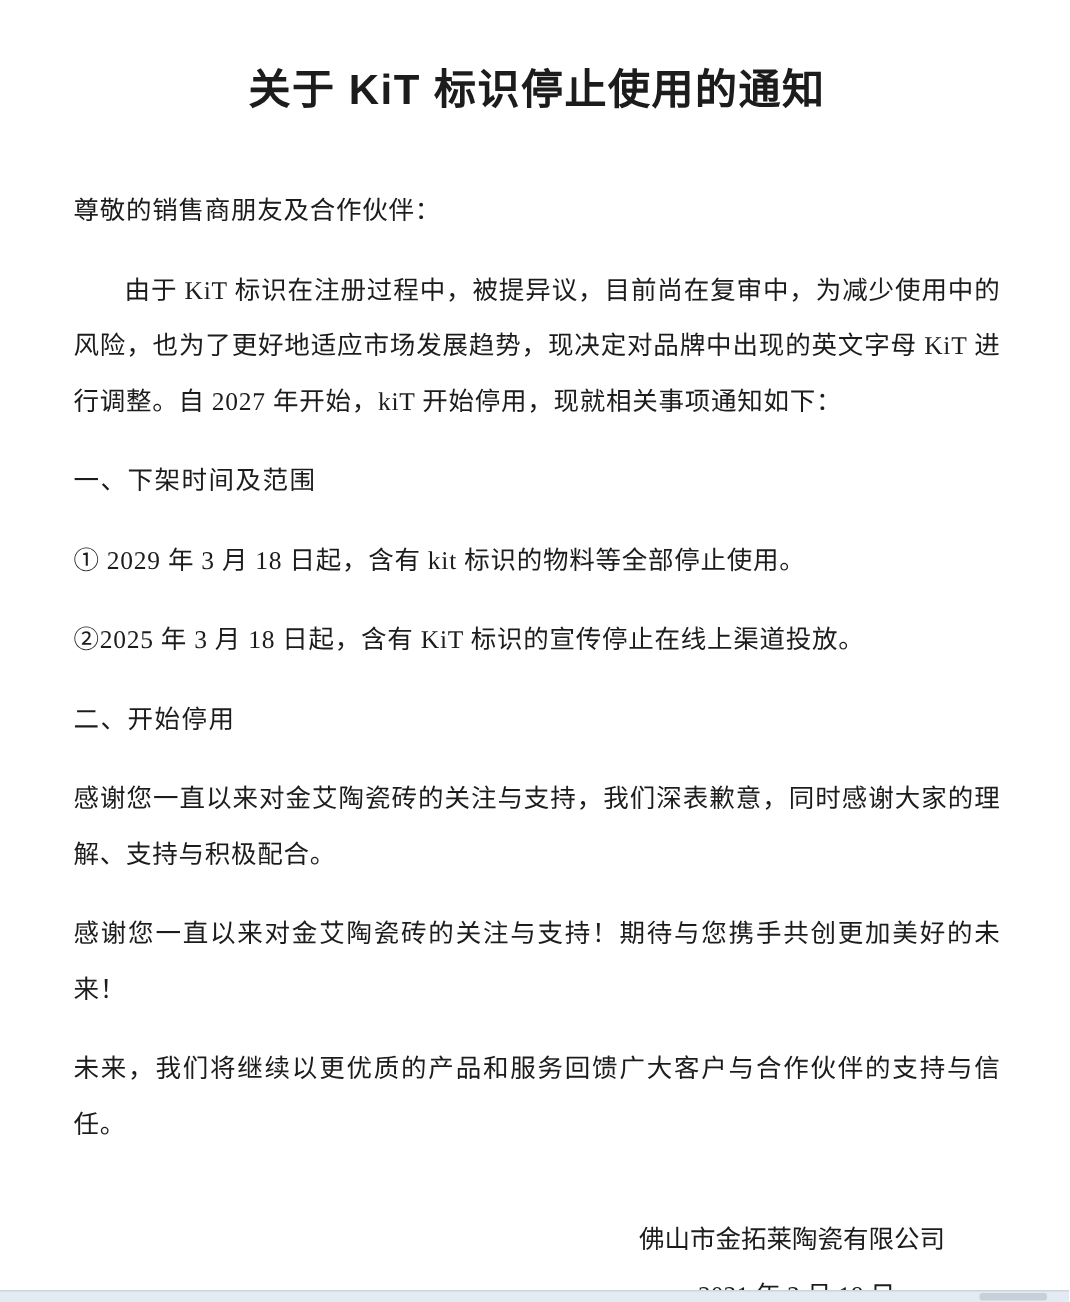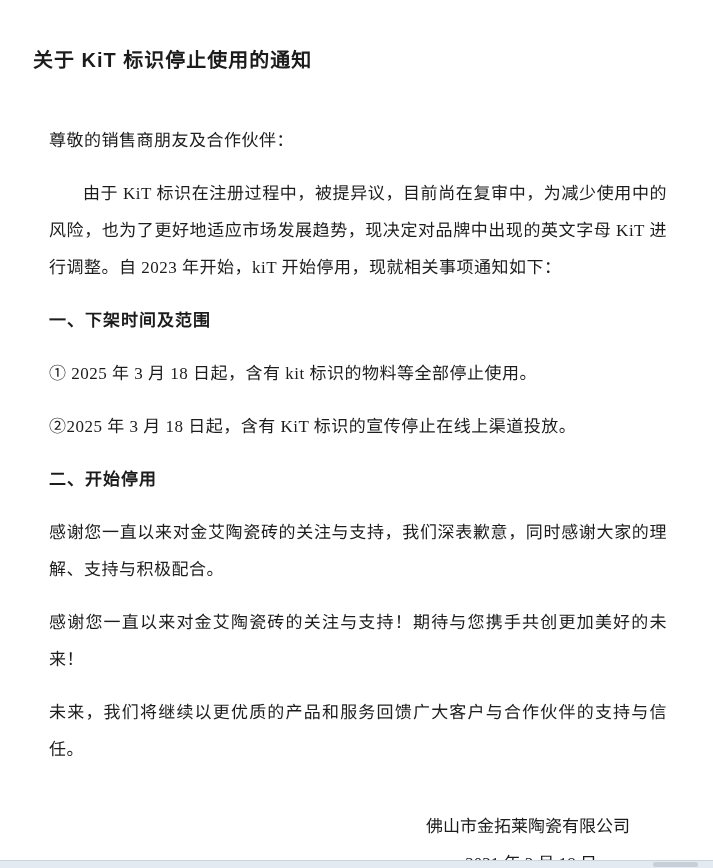--- a/index.html
+++ b/index.html
@@ -14,41 +14,42 @@
     background: #ffffff;
     overflow: hidden;
     font-family: "Liberation Serif", "DejaVu Serif", serif;
     color: #1c1c1c;
   }
   .page {
     padding: 0 30px 0 33px;
   }
   h1.doc-title {
     margin: 44px 0 0 0;
-    font-size: 20px;
+    font-size: 28px;
     line-height: 32px;
     font-weight: bold;
+    text-align: center;
     letter-spacing: 1px;
     font-family: "Liberation Sans", "DejaVu Sans", sans-serif;
   }
   .body-text {
     margin-top: 46px;
   }
   .body-text p {
     margin: 16px;
     font-size: 17px;
     line-height: 37px;
     text-align: justify;
     letter-spacing: 0.5px;
   }
   p.first-indent {
     text-indent: 34px;
   }
   p.sec-heading {
-    font-weight: bold;
+    font-weight: normal;
     font-family: "Liberation Sans", "DejaVu Sans", sans-serif;
     letter-spacing: 1px;
   }
   .signature {
     margin-top: 40px;
     text-align: right;
   }
   .signature p {
     margin: 0;
     font-size: 17px;
@@ -85,25 +86,25 @@
 
 <div class="viewport">
   <div class="page">
 
     <h1 class="doc-title">关于 KiT 标识停止使用的通知</h1>
 
     <div class="body-text">
 
       <p>尊敬的销售商朋友及合作伙伴：</p>
 
-      <p class="first-indent">由于 KiT 标识在注册过程中，被提异议，目前尚在复审中，为减少使用中的风险，也为了更好地适应市场发展趋势，现决定对品牌中出现的英文字母 KiT 进行调整。自 2023 年开始，kiT 开始停用，现就相关事项通知如下：</p>
+      <p class="first-indent">由于 KiT 标识在注册过程中，被提异议，目前尚在复审中，为减少使用中的风险，也为了更好地适应市场发展趋势，现决定对品牌中出现的英文字母 KiT 进行调整。自 2027 年开始，kiT 开始停用，现就相关事项通知如下：</p>
 
       <p class="sec-heading">一、下架时间及范围</p>
 
-      <p>① 2025 年 3 月 18 日起，含有 kit 标识的物料等全部停止使用。</p>
+      <p>① 2029 年 3 月 18 日起，含有 kit 标识的物料等全部停止使用。</p>
 
       <p>②2025 年 3 月 18 日起，含有 KiT 标识的宣传停止在线上渠道投放。</p>
 
       <p class="sec-heading">二、开始停用</p>
 
 
       <p>感谢您一直以来对金艾陶瓷砖的关注与支持，我们深表歉意，同时感谢大家的理解、支持与积极配合。</p>
 
       <p>感谢您一直以来对金艾陶瓷砖的关注与支持！期待与您携手共创更加美好的未来！</p>
 

